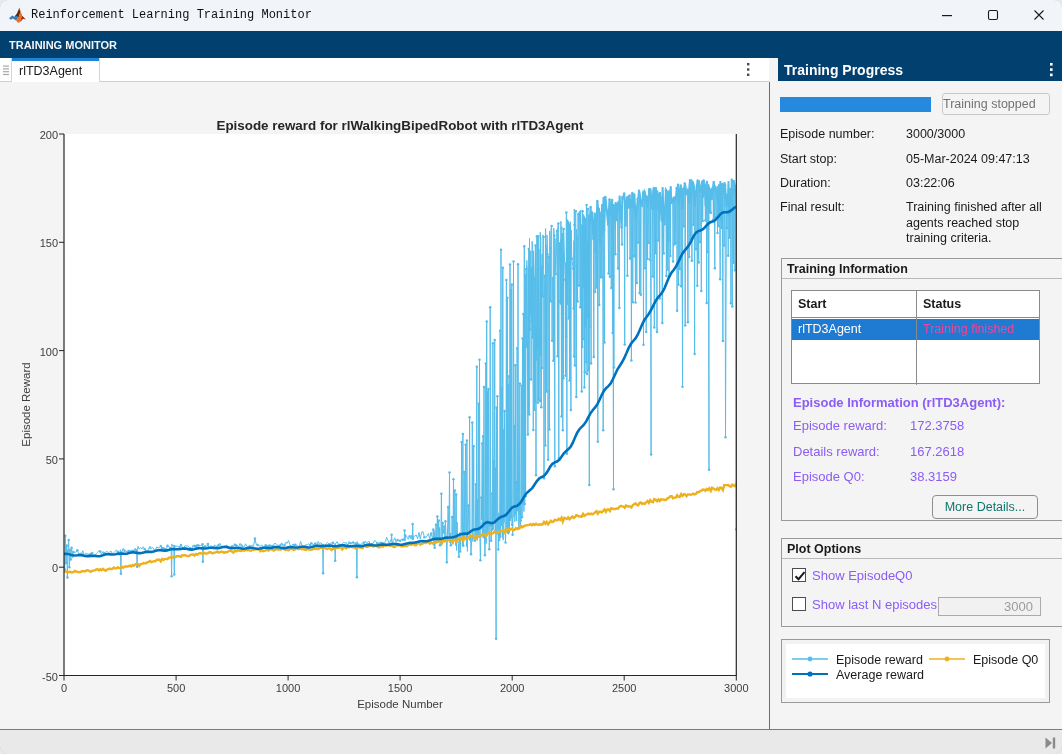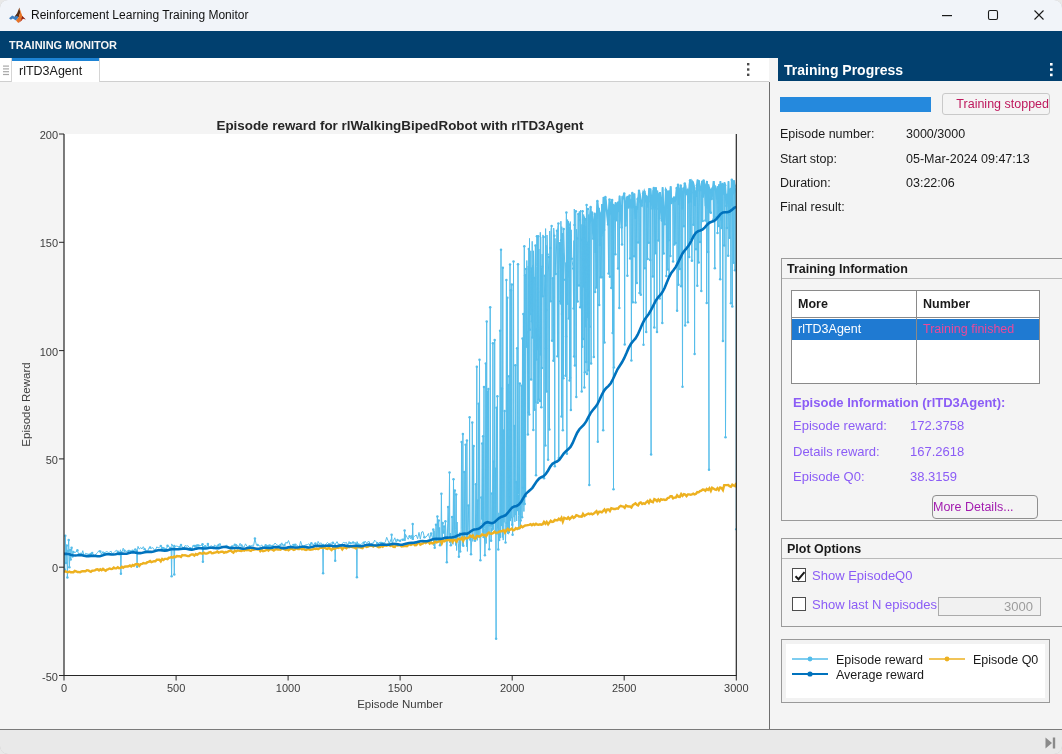--- a/index.html
+++ b/index.html
@@ -1,58 +1,58 @@
 <!DOCTYPE html>
 <html><head>
 <meta charset="utf-8">
 <style>
 * { margin:0; padding:0; box-sizing:border-box; }
 html,body { width:1062px; height:754px; }
 body { background:#e9e9e9; font-family:"Liberation Sans", sans-serif; }
 #win { position:absolute; left:0; top:0; width:1062px; height:754px; background:#f4f4f4;
   border-radius:8px; overflow:hidden; box-shadow:inset 0 0 0 1px #bdbdbd; }
 
-#titlebar { position:absolute; left:0; top:0; width:1062px; height:31px; background:#f1f4f9; }
+#titlebar { position:absolute; left:0; top:0; width:1062px; height:31px; background:#f1f4f9;font-family:Liberation Mono, monospace; }
 #titletext { position:absolute; left:31px; top:8px; font-size:12px; color:#101010; }
 #mlicon { position:absolute; left:9px; top:7px; width:18px; height:17px; }
 .wbtn { position:absolute; top:0; width:46px; height:31px; }
 
 #navbar { position:absolute; left:0; top:31px; width:1062px; height:27px; background:#01406f; }
 #navbar span { position:absolute; left:9px; top:8px; font-size:11px; font-weight:700; color:#f5f5f5; }
 
 #tabstrip { position:absolute; left:0; top:58px; width:769px; height:24px; background:#ffffff; border-bottom:1px solid #cfcfcf; }
 #grip { position:absolute; left:3px; top:7px; width:6px; height:11px; }
 #tab { position:absolute; left:11px; top:0; width:89px; height:24px; background:#fff; border-left:1px solid #d5d5d5; border-right:1px solid #d5d5d5; }
 #tabstripe { position:absolute; left:0; top:0; width:100%; height:3px; background:#1d83d4; }
 #tablabel { position:absolute; left:7px; top:6px; font-size:12.5px; color:#1a1a1a; }
 
 #chartarea { position:absolute; left:0; top:82px; width:769px; height:647px; background:#f4f4f4; }
 #divider { position:absolute; left:769px; top:82px; width:1px; height:647px; background:#6e6e6e; }
 #panel { position:absolute; left:770px; top:58px; width:292px; height:671px; background:#f4f4f4; }
 #panelhdr { position:absolute; left:8px; top:0; width:292px; height:23px; background:#01406f; }
 #panelhdr span { position:absolute; left:6px; top:4px; font-size:14px; font-weight:700; color:#fff; }
 
 #pbar { position:absolute; left:10px; top:39px; width:151px; height:15px; background:#2589dd; }
-#stopbtn { position:absolute; left:172px; top:35px; width:108px; height:22px; border:1px solid #c9c9c9; border-radius:3px; color:#be185d; font-size:12.5px; text-align:right; line-height:20px; }
+#stopbtn { position:absolute; left:172px; top:35px; width:108px; height:22px; border:1px solid #c9c9c9; border-radius:3px; color:#737373; font-size:12.5px; text-align:left; line-height:20px; }
 .prow { position:absolute; left:10px; font-size:12.5px; color:#1a1a1a; }
 .pval { position:absolute; left:136px; font-size:12.5px; color:#1a1a1a; }
 
 .gbox { position:absolute; left:11px; width:321px; border:1px solid #9a9a9a; background:#f4f4f4; }
 .gtitle { position:absolute; left:5px; top:3px; font-size:12.5px; font-weight:700; color:#1a1a1a; }
 
 #tbl { position:absolute; left:9px; top:31px; width:249px; height:94px; background:#fff; border:1px solid #8a8a8a; }
 #tblhead { position:absolute; left:0; top:0; width:100%; height:27px; border-bottom:1px solid #8a8a8a; }
 #tblcol { position:absolute; left:124px; top:0; width:1px; height:94px; background:#8a8a8a; }
 #tblrow { position:absolute; left:0; top:28px; width:100%; height:21px; background:#1f7ad2; }
 .tcell { position:absolute; font-size:12.5px; }
 
 .cb { position:absolute; width:14px; height:14px; background:#fff; border:1px solid #4d4d4d; }
 
 #nepinput { position:absolute; left:156px; top:58px; width:103px; height:19px; border:1px solid #ababab; background:#f1f1f1; font-size:13px; color:#9c9c9c; text-align:right; line-height:17px; padding-right:7px; }
-#morebtn { position:absolute; left:150px; top:236px; width:106px; height:24px; border:1px solid #8f8f8f; border-radius:4px; background:#f4f4f4; font-size:12.5px; color:#a21caf; line-height:22px; }
+#morebtn { position:absolute; left:150px; top:236px; width:106px; height:24px; border:1px solid #8f8f8f; border-radius:4px; background:#f4f4f4; font-size:12.5px; color:#0f766e; text-align:center; line-height:22px; }
 
 #legend { position:absolute; left:11px; top:581px; width:269px; height:64px; border:1px solid #999; background:#fff; box-shadow:inset 0 0 0 4px #f2f2f2; }
 
 #statusbar { position:absolute; left:0; top:729px; width:1062px; height:25px; background:#e9e9e9; border-top:1px solid #7a7a7a; }
 .lbl { position:absolute; font-size:13px; color:#8b5cf6; }
 </style>
 </head>
 <body>
 <div id="win">
 
@@ -691,30 +691,31 @@
     </div>
     <div id="pbar"></div>
     <div id="stopbtn">Training stopped</div>
     <div class="prow" style="top:69px">Episode number:</div>
       <div class="pval" style="top:69px">3000/3000</div>
     <div class="prow" style="top:94px">Start stop:</div>
       <div class="pval" style="top:94px">05-Mar-2024 09:47:13</div>
     <div class="prow" style="top:118px">Duration:</div>
       <div class="pval" style="top:118px">03:22:06</div>
     <div class="prow" style="top:142px">Final result:</div>
+    <div class="pval" style="top:142px; width:152px; line-height:15.5px;">Training finished after all agents reached stop training criteria.</div>
 
     <div class="gbox" style="top:200px; height:263px;">
       <div class="gtitle">Training Information</div>
       <div style="position:absolute;left:0;top:19px;width:100%;height:1px;background:#b9b9b9"></div>
       <div id="tbl">
         <div id="tblhead"></div>
         <div id="tblrow"></div>
         <div id="tblcol"></div>
-        <span class="tcell" style="left:6px; top:6px; font-weight:700; color:#1a1a1a;">More</span>
-        <span class="tcell" style="left:131px; top:6px; font-weight:700; color:#1a1a1a;">Number</span>
+        <span class="tcell" style="left:6px; top:6px; font-weight:700; color:#1a1a1a;">Start</span>
+        <span class="tcell" style="left:131px; top:6px; font-weight:700; color:#1a1a1a;">Status</span>
         <span class="tcell" style="left:6px; top:31px; color:#fff;">rlTD3Agent</span>
         <span class="tcell" style="left:131px; top:31px; color:#ec4899;">Training finished</span>
       </div>
       <div class="lbl" style="left:11px; top:136px; font-weight:700;">Episode Information (rlTD3Agent):</div>
       <div class="lbl" style="left:11px; top:159px;">Episode reward:</div>
         <div class="lbl" style="left:128px; top:159px;">172.3758</div>
       <div class="lbl" style="left:11px; top:185px;">Details reward:</div>
         <div class="lbl" style="left:128px; top:185px;">167.2618</div>
       <div class="lbl" style="left:11px; top:210px;">Episode Q0:</div>
         <div class="lbl" style="left:128px; top:210px;">38.3159</div>

